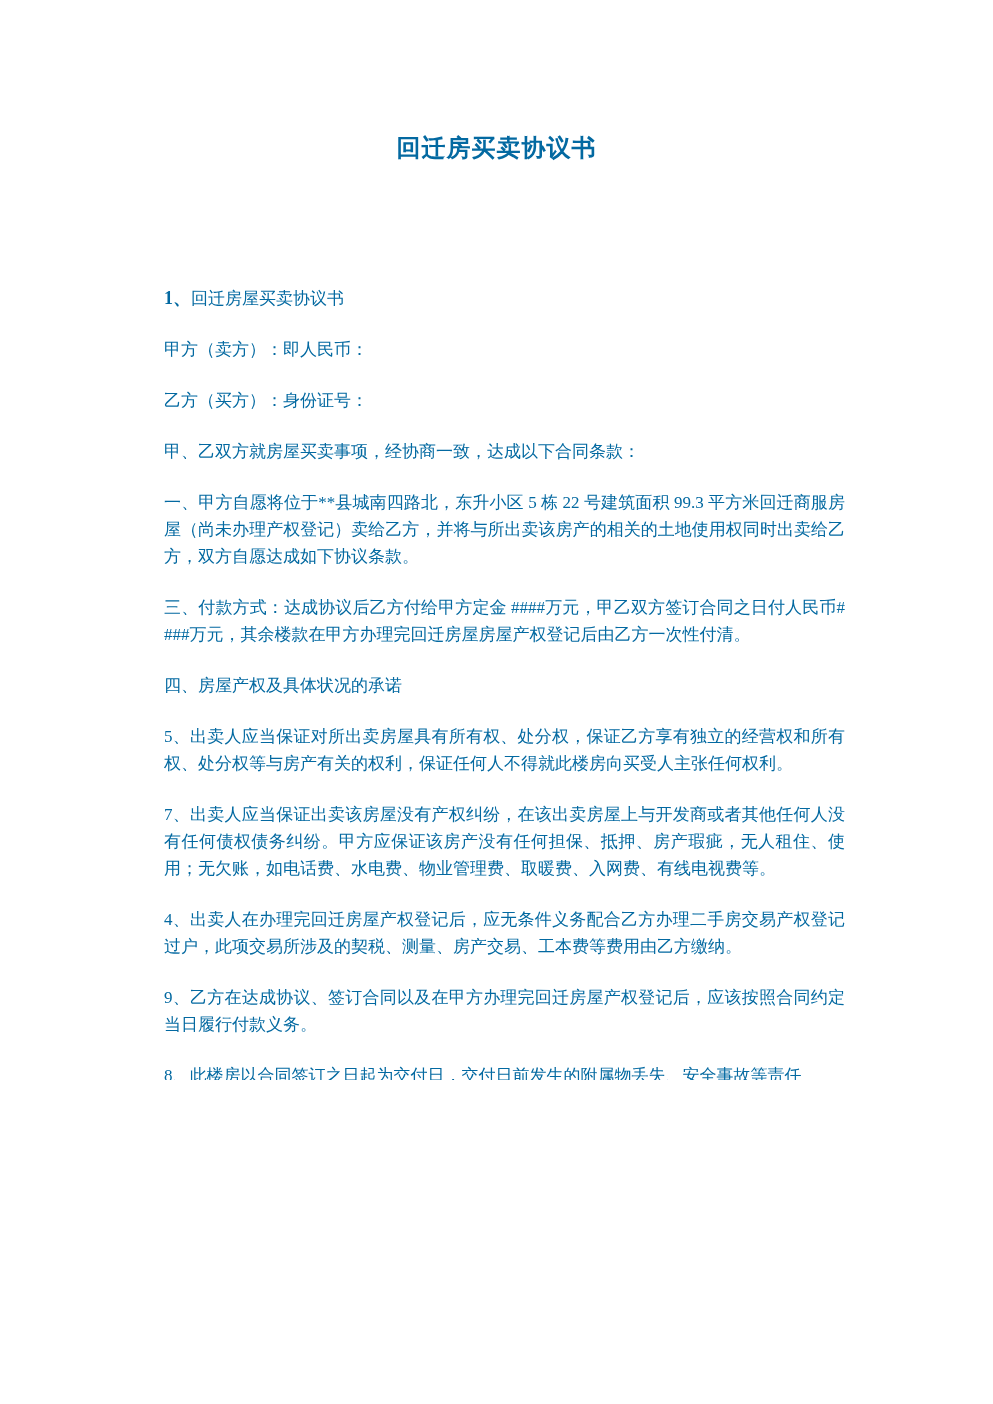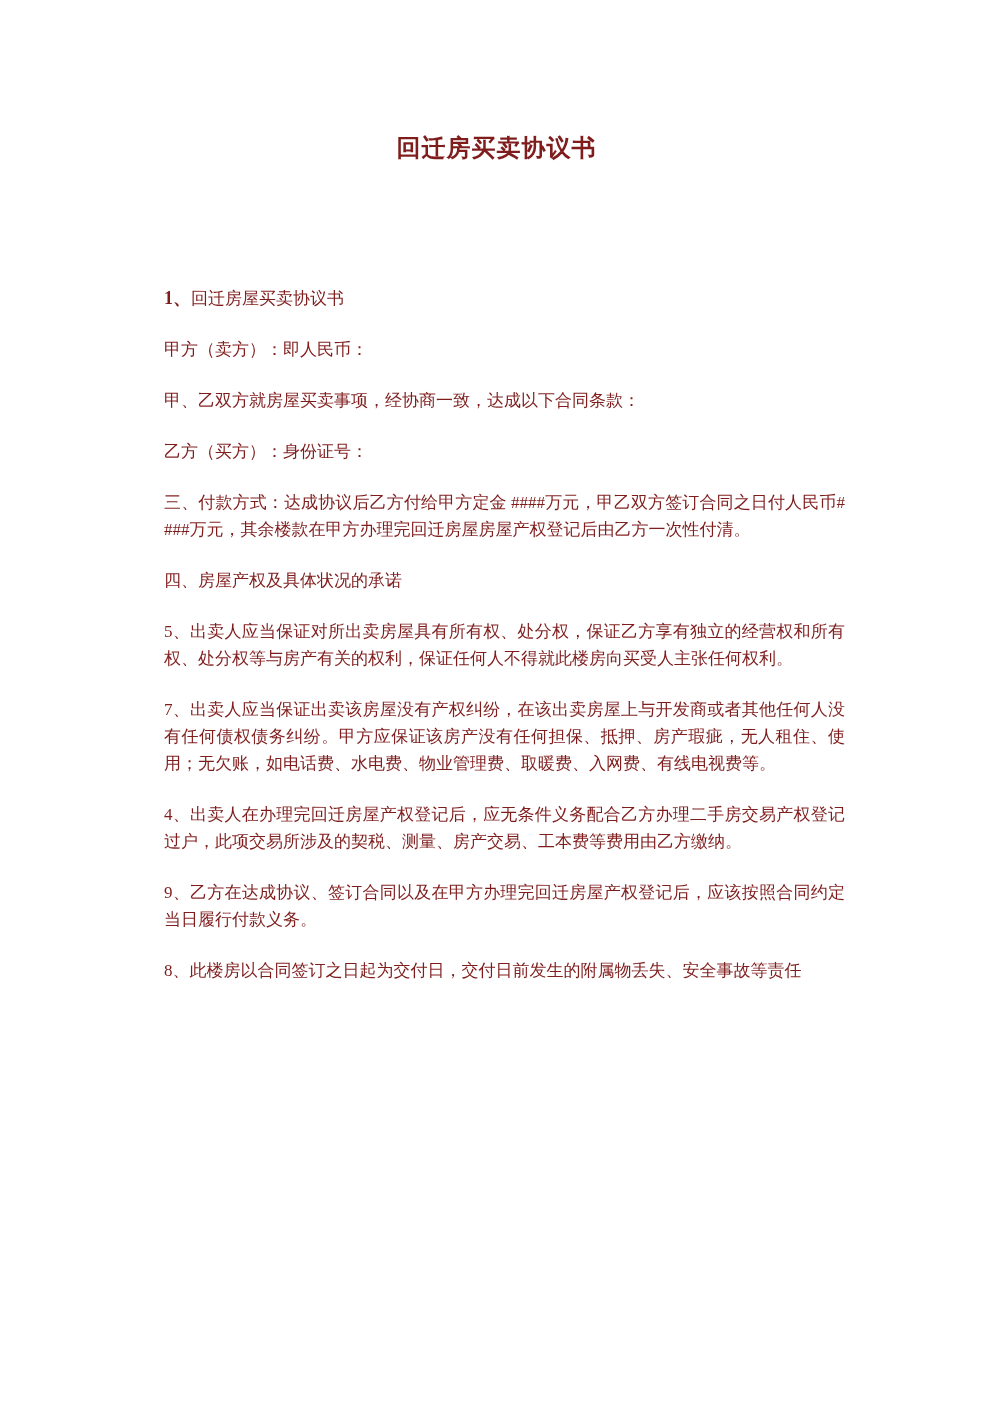--- a/index.html
+++ b/index.html
@@ -9,21 +9,21 @@
   }
   .page {
     position: relative;
     width: 993px;
     height: 1080px;
     background: #ffffff;
     overflow: hidden;
     box-sizing: border-box;
     padding: 133px 148px 0 148px;
     font-family: "Liberation Serif", "DejaVu Serif", serif;
-    color: #7f1d1d;
+    color: #0369a1;
   }
   .doc-title {
     margin: 0 0 122px 0;
     font-size: 24px;
     line-height: 30px;
     font-weight: bold;
     text-align: center;
     letter-spacing: 1px;
   }
   .para {
@@ -43,24 +43,25 @@
 <body>
 
 <div class="page">
 
   <h1 class="doc-title">回迁房买卖协议书</h1>
 
   <p class="para"><span class="heading-number">1、</span><span>回迁房屋买卖协议书</span></p>
 
   <p class="para">甲方（卖方）：即人民币：</p>
 
+  <p class="para">乙方（买方）：身份证号：</p>
+
   <p class="para">甲、乙双方就房屋买卖事项，经协商一致，达成以下合同条款：</p>
 
-  <p class="para">乙方（买方）：身份证号：</p>
-
+  <p class="para">一、甲方自愿将位于**县城南四路北，东升小区 5 栋 22 号建筑面积 99.3 平方米回迁商服房屋（尚未办理产权登记）卖给乙方，并将与所出卖该房产的相关的土地使用权同时出卖给乙方，双方自愿达成如下协议条款。</p>
 
 
   <p class="para">三、付款方式：达成协议后乙方付给甲方定金 ####万元，甲乙双方签订合同之日付人民币####万元，其余楼款在甲方办理完回迁房屋房屋产权登记后由乙方一次性付清。</p>
 
   <p class="para">四、房屋产权及具体状况的承诺</p>
 
   <p class="para">5、出卖人应当保证对所出卖房屋具有所有权、处分权，保证乙方享有独立的经营权和所有权、处分权等与房产有关的权利，保证任何人不得就此楼房向买受人主张任何权利。</p>
 
   <p class="para">7、出卖人应当保证出卖该房屋没有产权纠纷，在该出卖房屋上与开发商或者其他任何人没有任何债权债务纠纷。甲方应保证该房产没有任何担保、抵押、房产瑕疵，无人租住、使用；无欠账，如电话费、水电费、物业管理费、取暖费、入网费、有线电视费等。</p>
 

